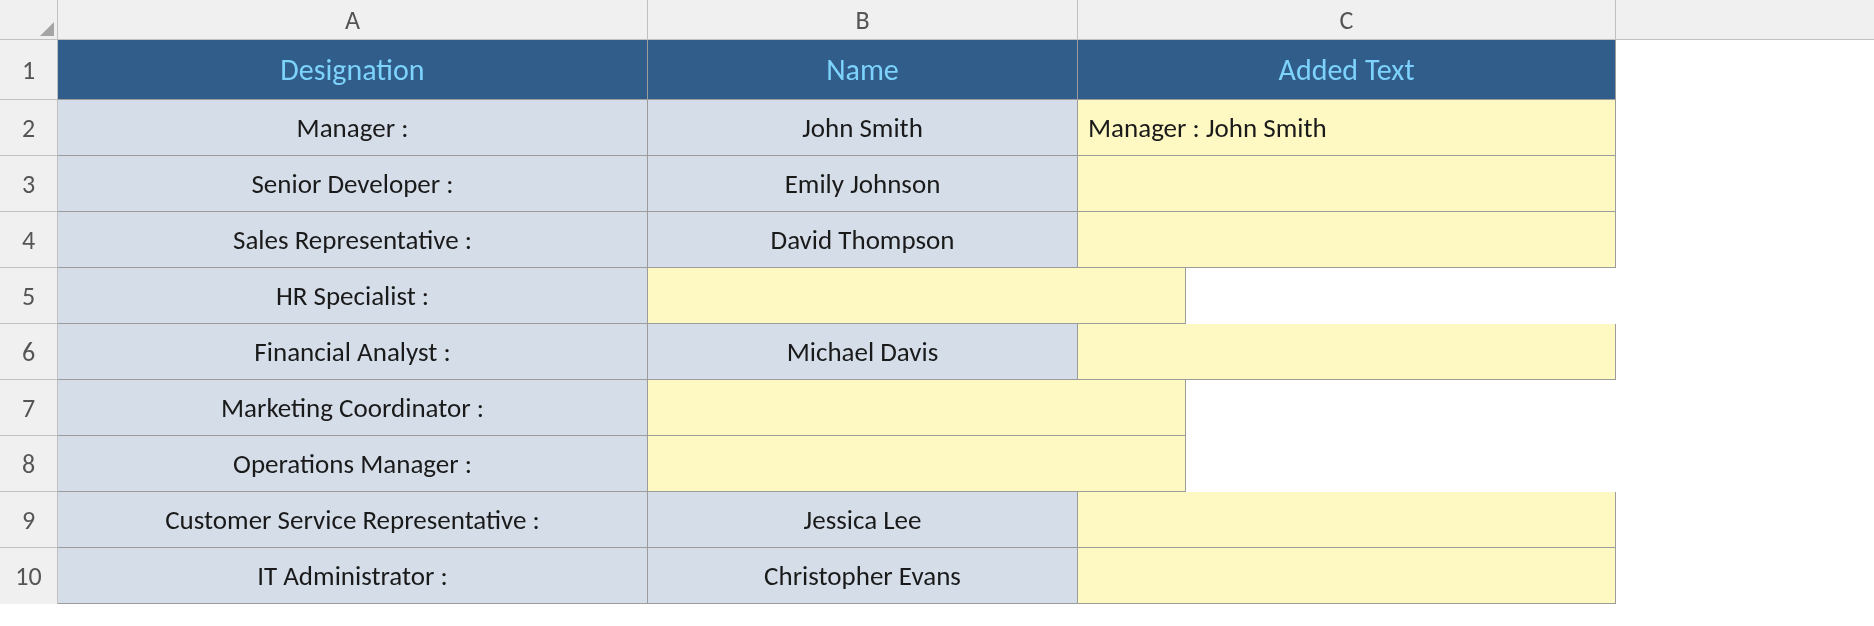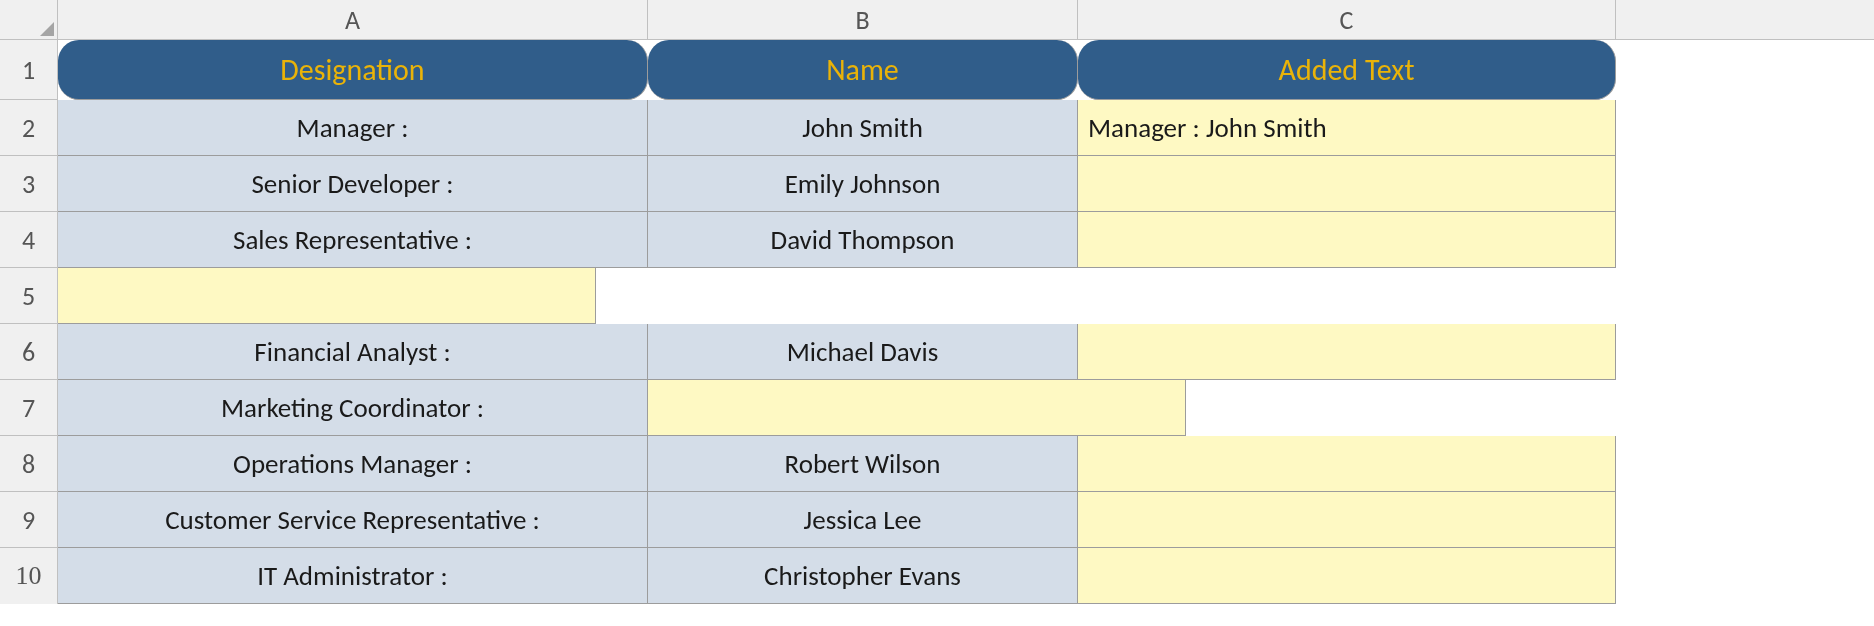--- a/index.html
+++ b/index.html
@@ -81,42 +81,40 @@
       color: #1a1a1a;
     }
     .cell.centered {
       justify-content: center;
     }
     .cell.left {
       justify-content: flex-start;
     }
     .header-cell {
       background: #305d8a;
-      color: #eab308;
+      color: #7dd3fc;
       font-size: 30px;
       justify-content: center;
       border-right: 1px solid #9c9c9c;
       border-bottom: 1px solid #9c9c9c;
-      border-radius: 21px;
     }
     .shaded {
       background: #d4dde8;
     }
     .white {
       background: #fef9c3;
     }
     .extra-cell {
       width: 258px;
       background: #ffffff;
       border-bottom: none;
       border-right: none;
     }
     .last-row .row-header {
       border-bottom: none;
-      font-family: Liberation Serif, serif;
     }
     .last-row .extra-cell {
       border-bottom: none;
     }
   </style>
 </head>
 <body>
 
 <div class="spreadsheet">
 
@@ -155,20 +153,21 @@
   <div class="row data-row">
     <div class="row-header">4</div>
     <div class="cell shaded centered col-a">Sales Representative :</div>
     <div class="cell shaded centered col-b">David Thompson</div>
     <div class="cell white left col-c"></div>
     <div class="extra-cell"></div>
   </div>
 
   <div class="row data-row">
     <div class="row-header">5</div>
+    <div class="cell shaded centered col-a">HR Specialist :</div>
     <div class="cell white left col-c"></div>
     <div class="extra-cell"></div>
   </div>
 
   <div class="row data-row">
     <div class="row-header">6</div>
     <div class="cell shaded centered col-a">Financial Analyst :</div>
     <div class="cell shaded centered col-b">Michael Davis</div>
     <div class="cell white left col-c"></div>
     <div class="extra-cell"></div>
@@ -177,21 +176,20 @@
   <div class="row data-row">
     <div class="row-header">7</div>
     <div class="cell shaded centered col-a">Marketing Coordinator :</div>
     <div class="cell white left col-c"></div>
     <div class="extra-cell"></div>
   </div>
 
   <div class="row data-row">
     <div class="row-header">8</div>
     <div class="cell shaded centered col-a">Operations Manager :</div>
-    <div class="cell shaded centered col-b">Robert Wilson</div>
     <div class="cell white left col-c"></div>
     <div class="extra-cell"></div>
   </div>
 
   <div class="row data-row">
     <div class="row-header">9</div>
     <div class="cell shaded centered col-a">Customer Service Representative :</div>
     <div class="cell shaded centered col-b">Jessica Lee</div>
     <div class="cell white left col-c"></div>
     <div class="extra-cell"></div>

